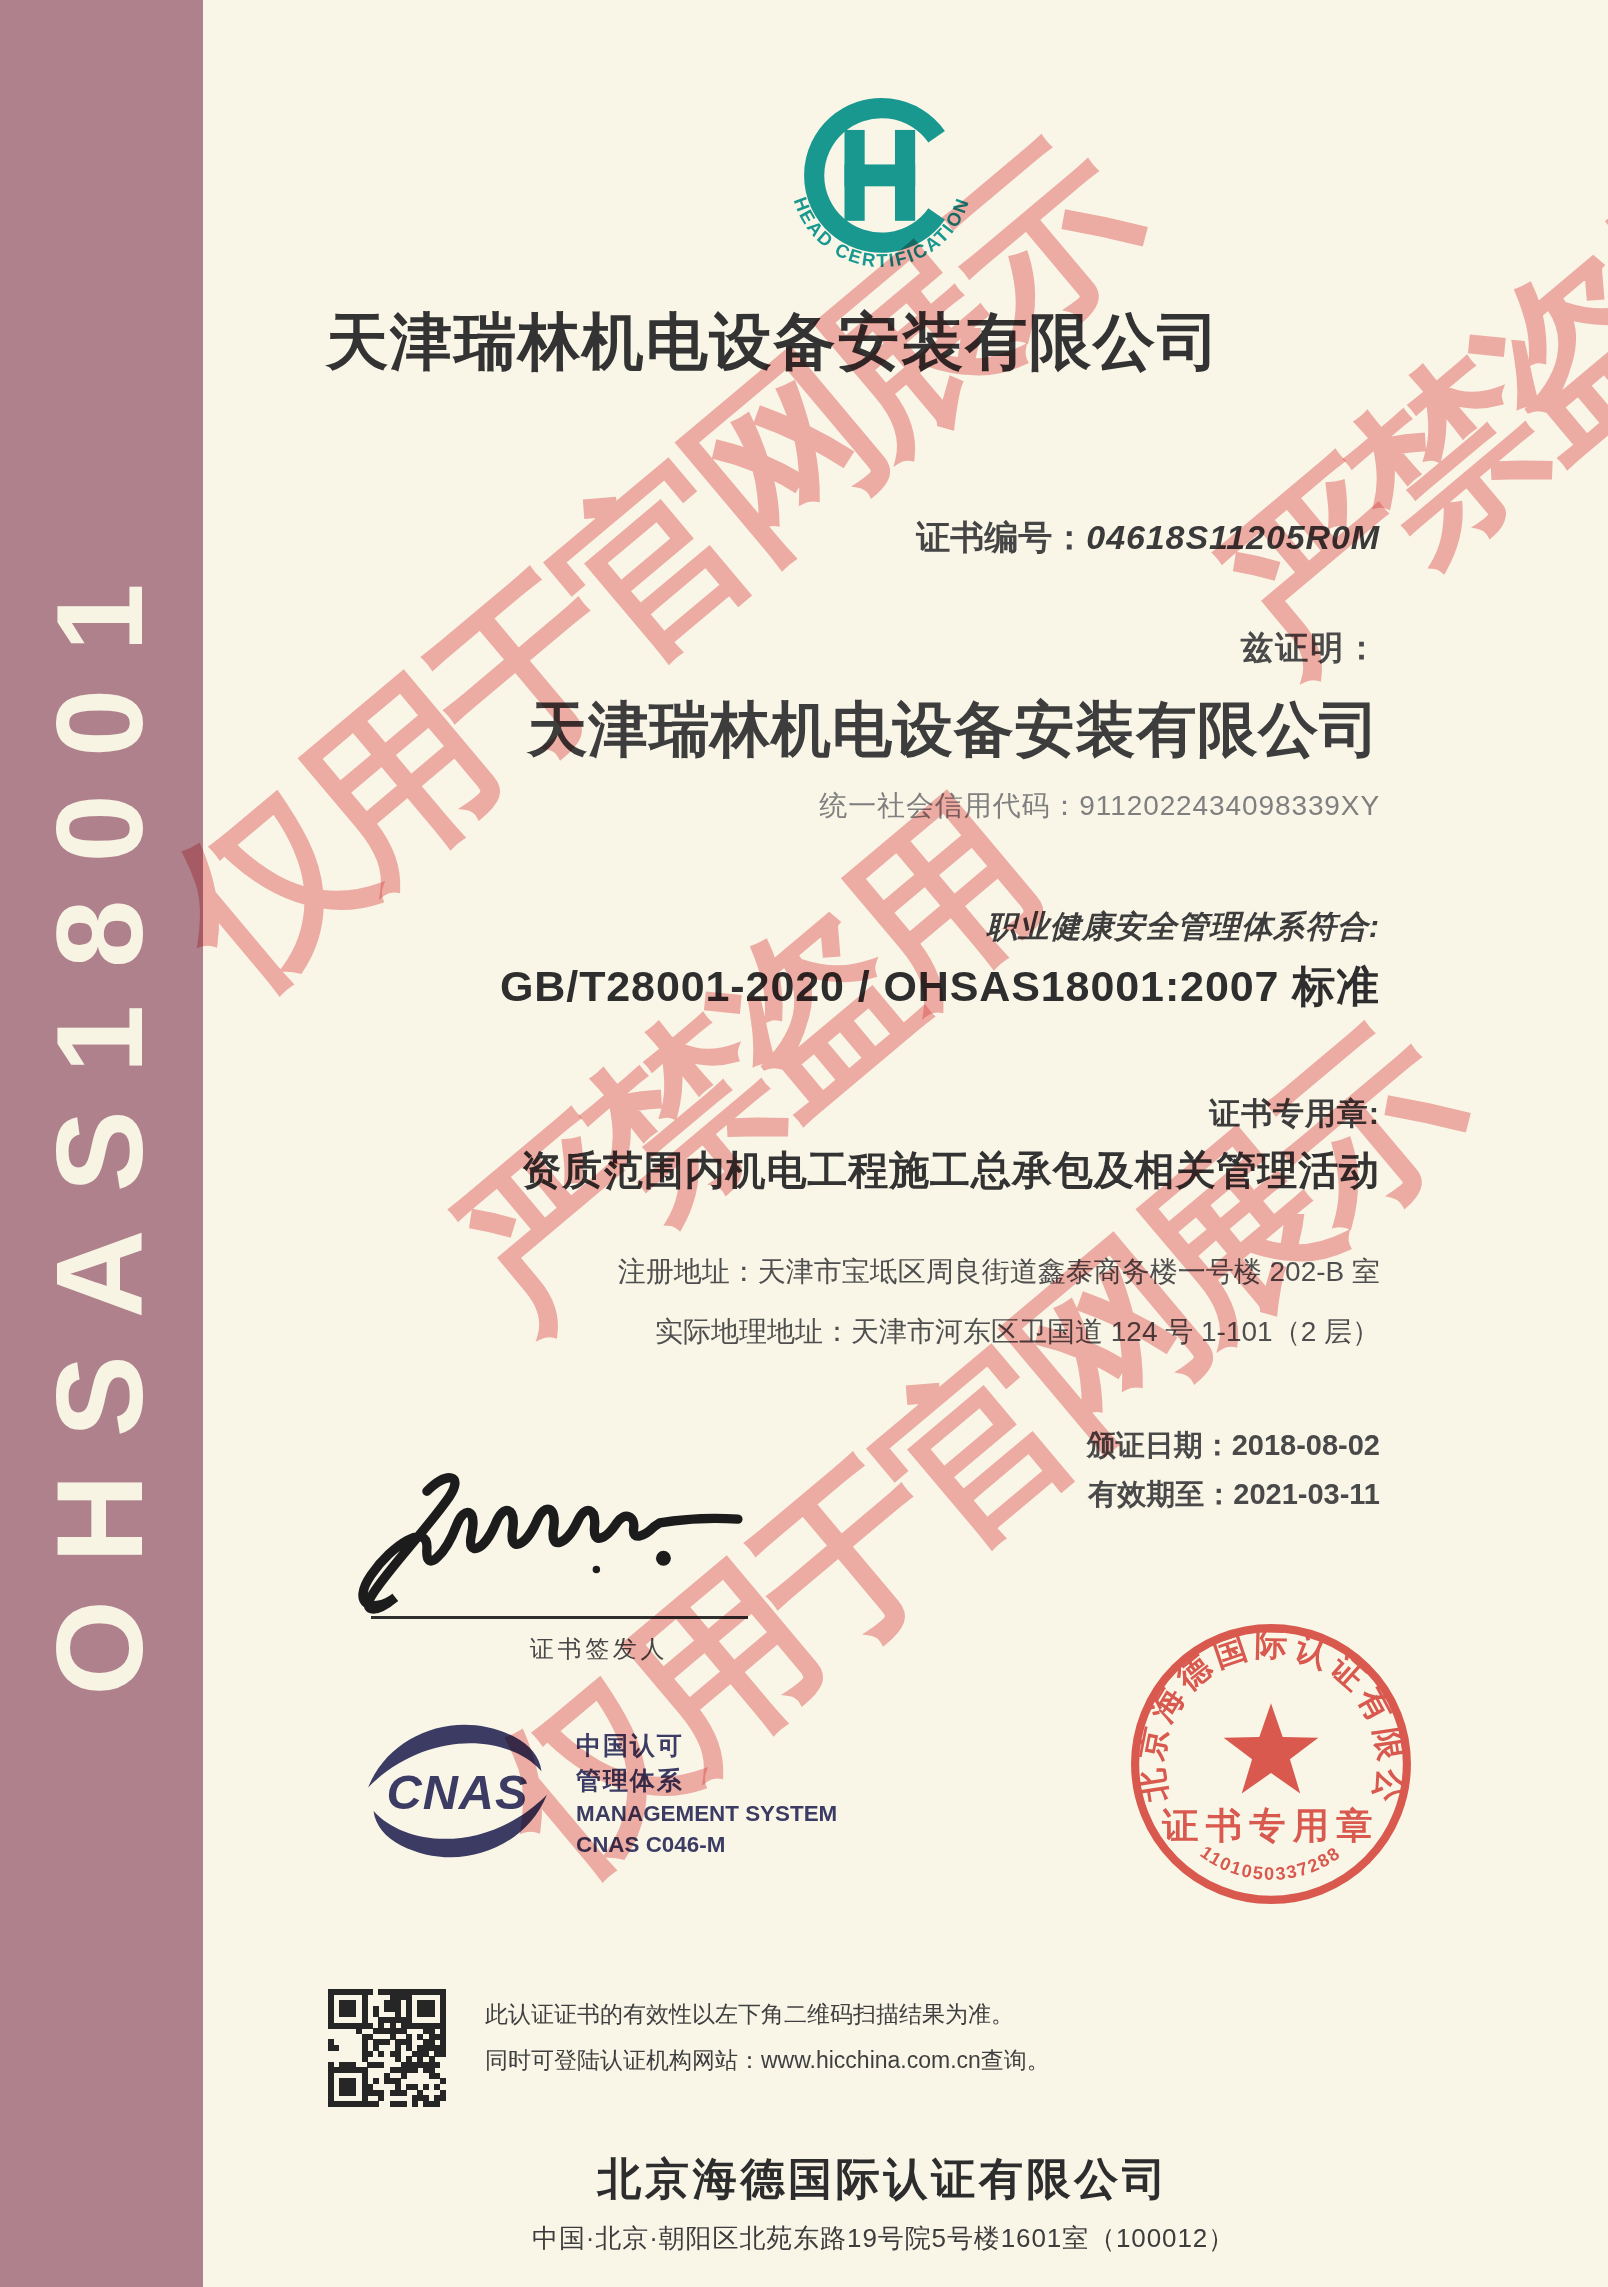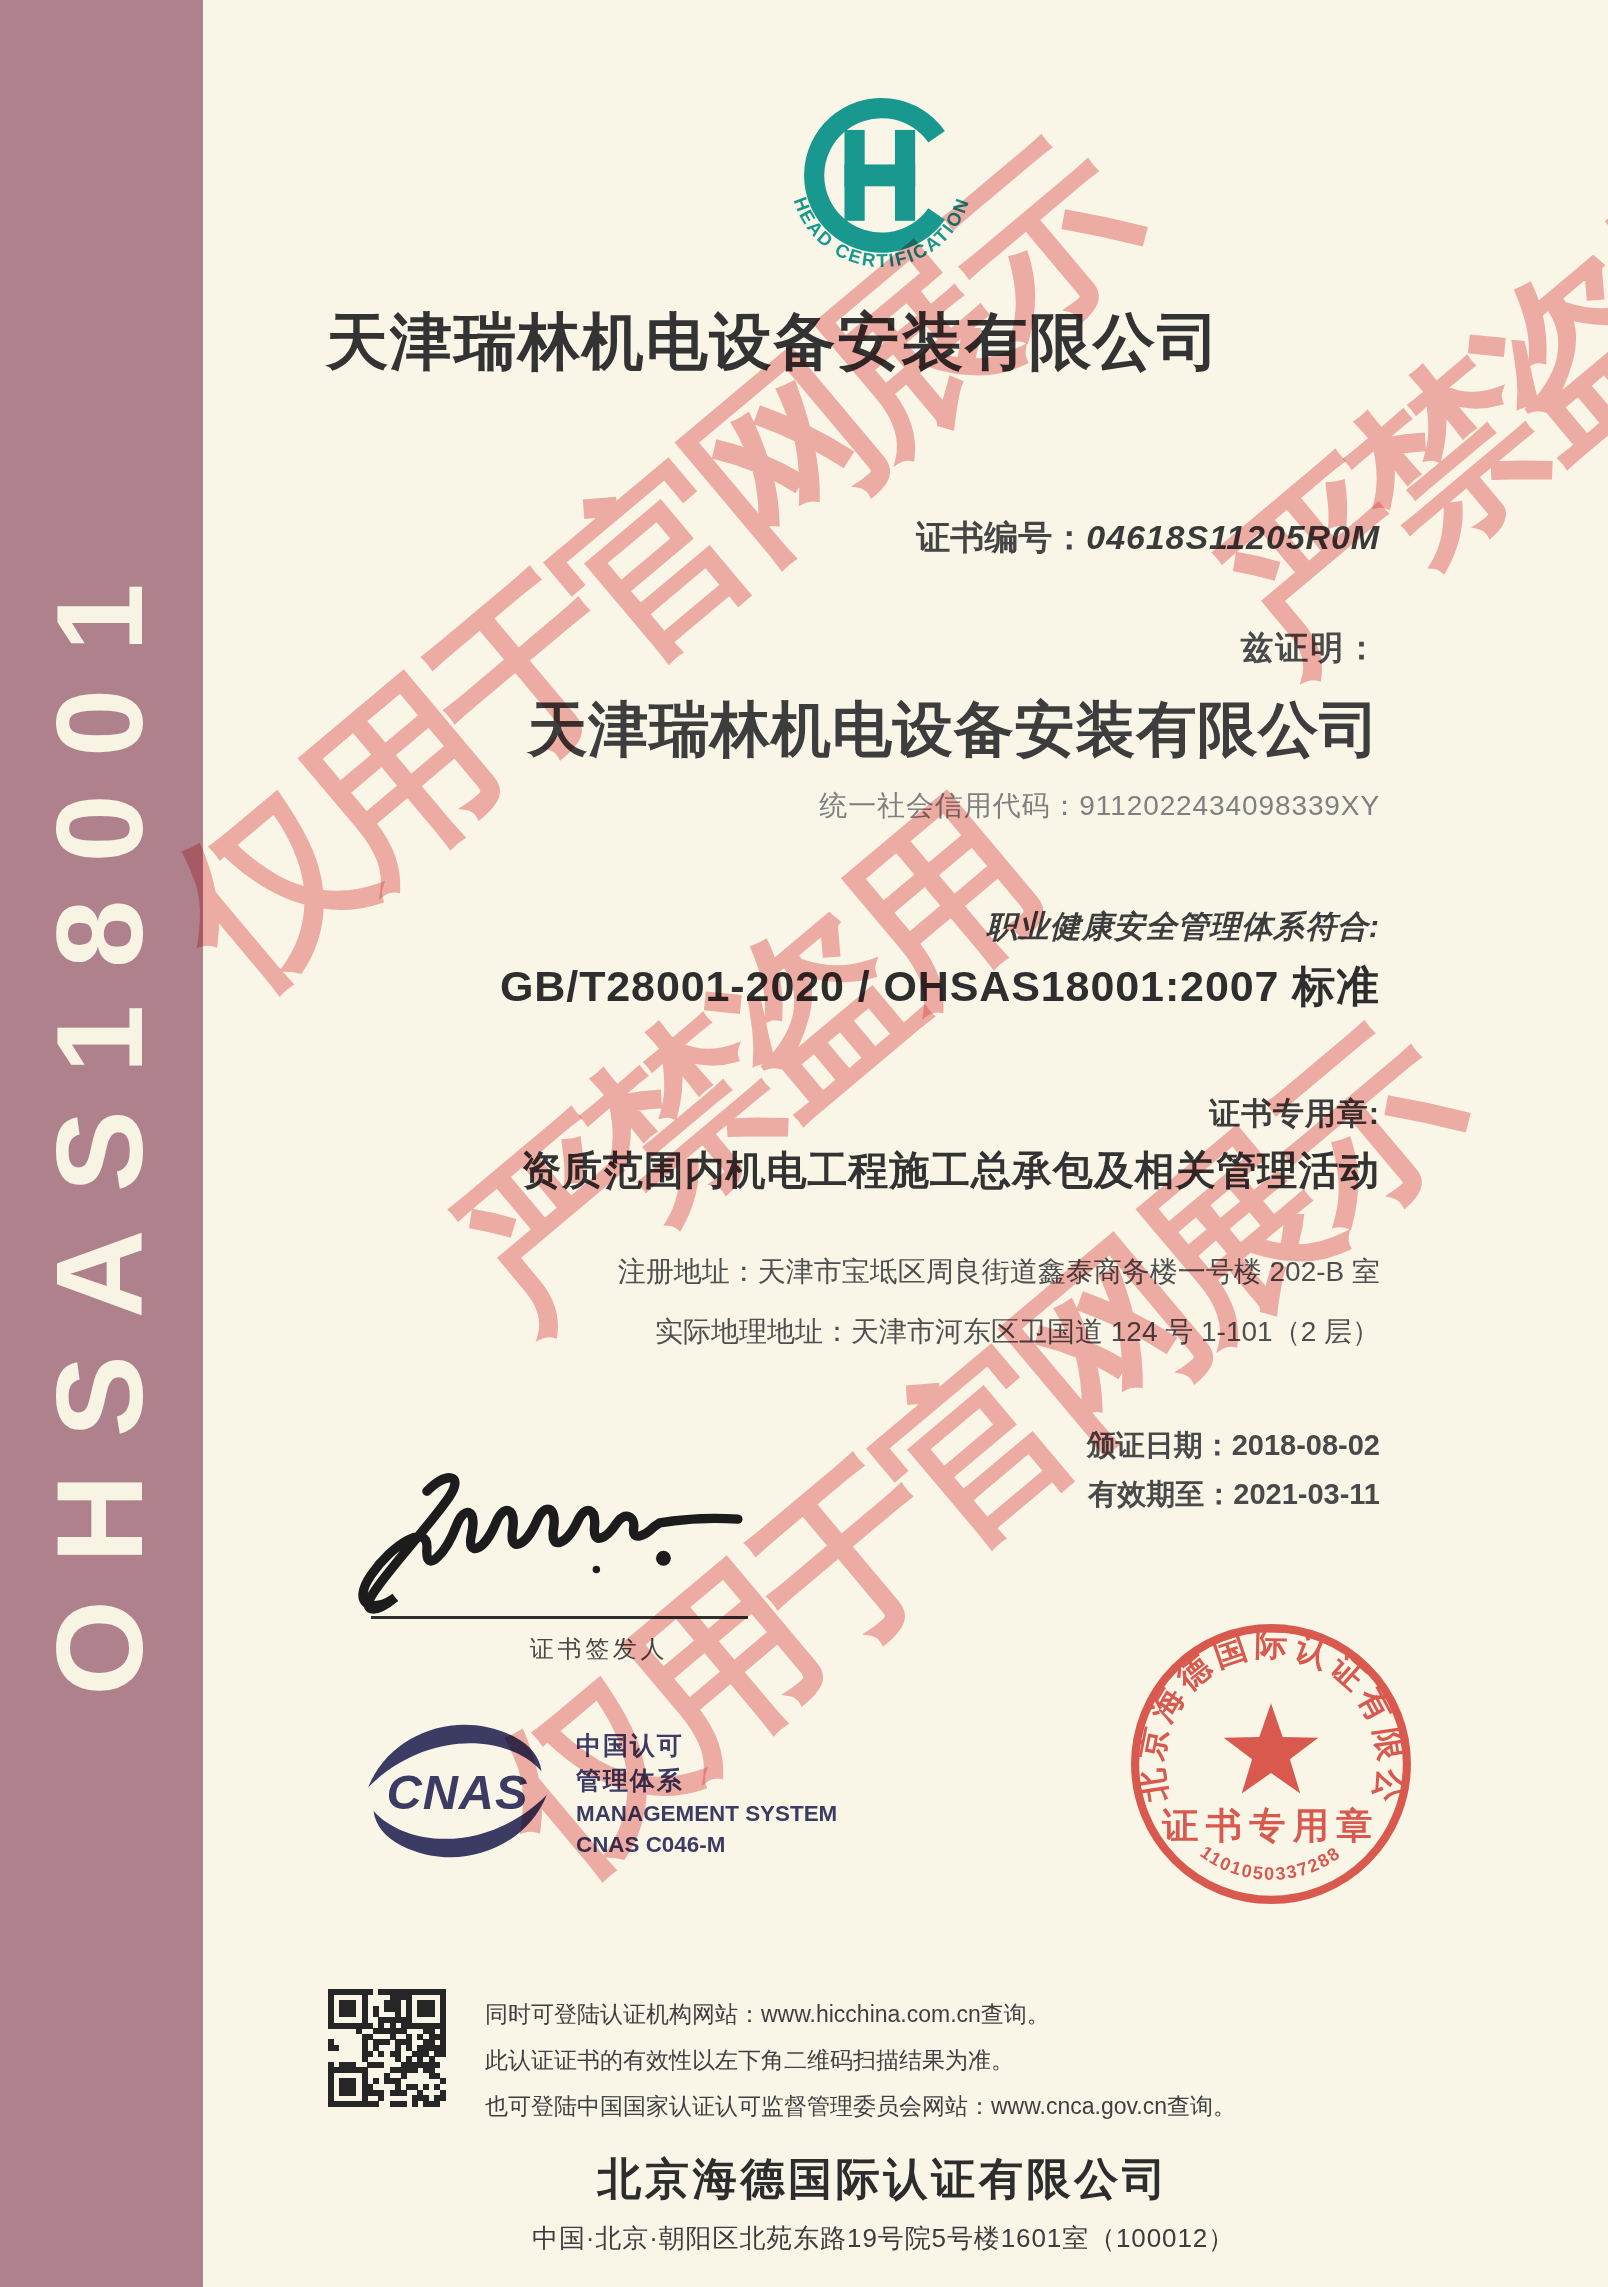--- a/index.html
+++ b/index.html
@@ -391,23 +391,22 @@
     <i style="left:45px;top:112px"></i>
     <i style="left:62px;top:112px"></i>
     <i style="left:67px;top:112px"></i>
     <i style="left:73px;top:112px"></i>
     <i style="left:84px;top:112px"></i>
     <i style="left:95px;top:112px"></i>
     <i style="left:101px;top:112px"></i>
     <i style="left:106px;top:112px"></i>
   </div>
 <div class="abs notes">
+  <div>此认证证书的有效性以左下角二维码扫描结果为准。</div>
   <div>同时可登陆认证机构网站：www.hicchina.com.cn查询。</div>
-  <div>此认证证书的有效性以左下角二维码扫描结果为准。</div>
-  <div>也可登陆中国国家认证认可监督管理委员会网站：www.cnca.gov.cn查询。</div>
 </div>
 
 <div class="abs issuer">北京海德国际认证有限公司</div>
 <div class="abs issuer-addr">中国·北京·朝阳区北苑东路19号院5号楼1601室（100012）</div>
 
 <div class="wm">
   <span class="wm-a">仅用于官网展示</span>
   <span class="wm-b">严禁盗用</span>
   <span class="wm-c">严禁盗用</span>
   <span class="wm-d">仅用于官网展示</span>

